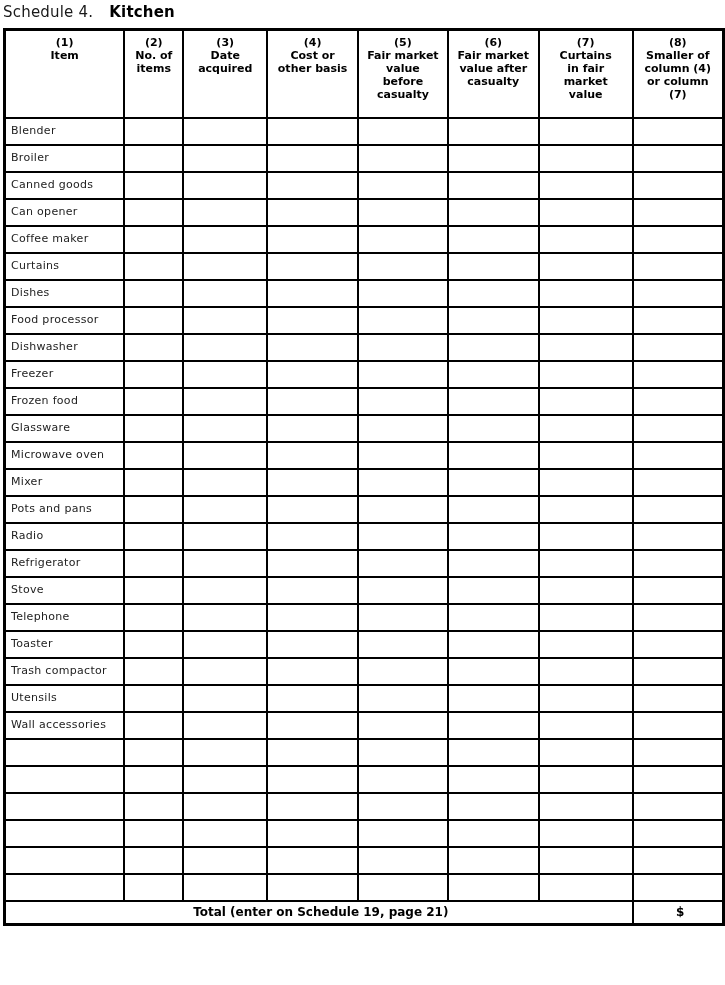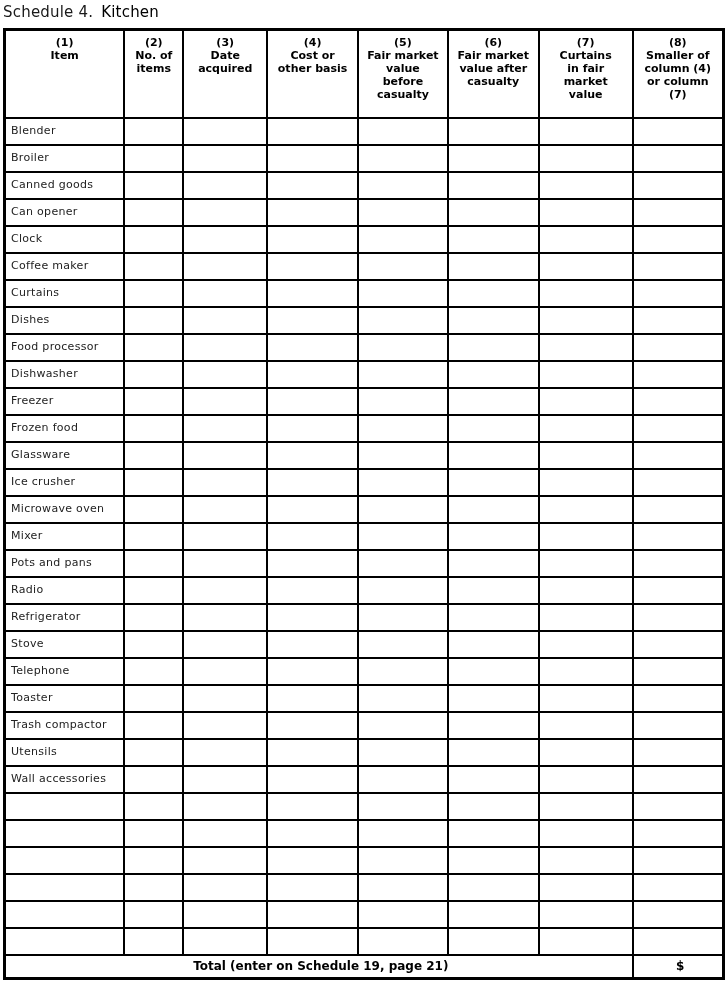--- a/index.html
+++ b/index.html
@@ -24,23 +24,23 @@
   .title {
     position: absolute;
     left: 3px;
     top: 3px;
     font-size: 15px;
     line-height: 18px;
     color: #1a1a1a;
     letter-spacing: 0.2px;
   }
   .title .bold {
-    font-weight: 400;
+    font-weight: 700;
     color: #000;
-    margin-left: 8px;
+    margin-left: 16px;
   }
   table.schedule {
     position: absolute;
     left: 3px;
     top: 28px;
     border-collapse: collapse;
     table-layout: fixed;
     border: 3px solid #000;
   }
   .schedule th, .schedule td {
@@ -214,30 +214,20 @@
           <td class="item-cell">Can opener</td>
           <td class="entry-cell"></td>
           <td class="entry-cell"></td>
           <td class="entry-cell"></td>
           <td class="entry-cell"></td>
           <td class="entry-cell"></td>
           <td class="entry-cell"></td>
           <td class="entry-cell"></td>
         </tr>
         <tr>
-          <td class="item-cell">Clock</td>
-          <td class="entry-cell"></td>
-          <td class="entry-cell"></td>
-          <td class="entry-cell"></td>
-          <td class="entry-cell"></td>
-          <td class="entry-cell"></td>
-          <td class="entry-cell"></td>
-          <td class="entry-cell"></td>
-        </tr>
-        <tr>
           <td class="item-cell">Coffee maker</td>
           <td class="entry-cell"></td>
           <td class="entry-cell"></td>
           <td class="entry-cell"></td>
           <td class="entry-cell"></td>
           <td class="entry-cell"></td>
           <td class="entry-cell"></td>
           <td class="entry-cell"></td>
         </tr>
         <tr>
@@ -295,30 +285,20 @@
           <td class="entry-cell"></td>
           <td class="entry-cell"></td>
           <td class="entry-cell"></td>
           <td class="entry-cell"></td>
           <td class="entry-cell"></td>
           <td class="entry-cell"></td>
           <td class="entry-cell"></td>
         </tr>
         <tr>
           <td class="item-cell">Glassware</td>
-          <td class="entry-cell"></td>
-          <td class="entry-cell"></td>
-          <td class="entry-cell"></td>
-          <td class="entry-cell"></td>
-          <td class="entry-cell"></td>
-          <td class="entry-cell"></td>
-          <td class="entry-cell"></td>
-        </tr>
-        <tr>
-          <td class="item-cell">Ice crusher</td>
           <td class="entry-cell"></td>
           <td class="entry-cell"></td>
           <td class="entry-cell"></td>
           <td class="entry-cell"></td>
           <td class="entry-cell"></td>
           <td class="entry-cell"></td>
           <td class="entry-cell"></td>
         </tr>
         <tr>
           <td class="item-cell">Microwave oven</td>

